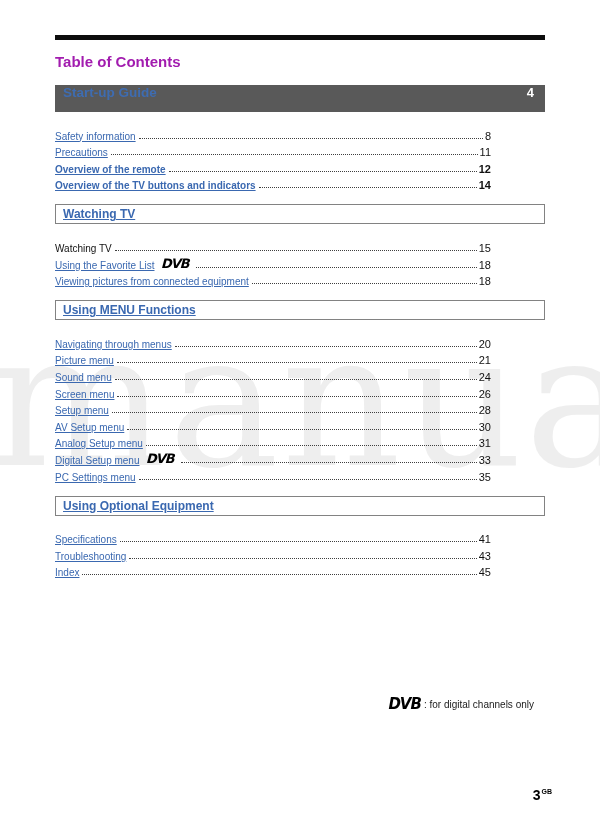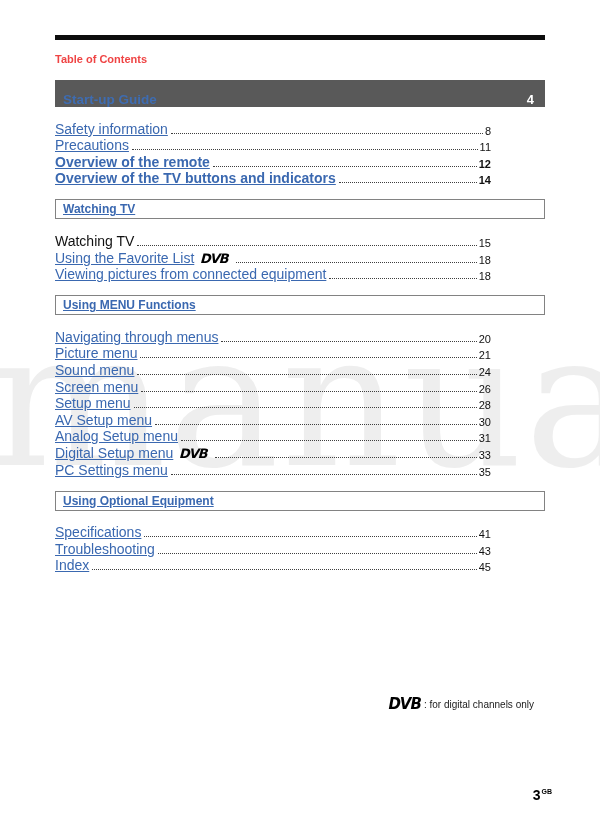--- a/index.html
+++ b/index.html
@@ -24,30 +24,30 @@
   }
   .content{
     position:relative;
     z-index:1;
     margin-left:55px;
     width:490px;
   }
   .top-rule{height:5px;background:#0d0d0d;margin-top:35px;}
   .page-title{
     margin:13px 0 0 0;
-    font-size:11px;
-    font-weight:bold;
-    color:#ef4444;
+    font-size:15px;
+    font-weight:bold;
+    color:#a21caf;
   }
   .banner{
     margin-top:15px;
     height:27px;
     background:#595959;
     display:flex;
-    align-items:flex-end;
+    align-items:flex-start;
     justify-content:space-between;
     padding:0 11px 0 8px;
     box-sizing:border-box;
   }
   .banner-label{
     font-size:13.5px;
     font-weight:bold;
     color:#3e6cb1;
     cursor:pointer;
   }
@@ -77,21 +77,21 @@
     margin:13px 0 9px 0;
     width:436px;
   }
   .entry{
     display:flex;
     align-items:flex-end;
     height:16.6px;
   }
   .entry-label{
     white-space:nowrap;
-    font-size:14px;
+    font-size:10px;
     cursor:pointer;
   }
   .entry-label.link{color:#3a68b0;text-decoration:underline;}
   .entry-label.link-bold{color:#3a68b0;text-decoration:underline;font-weight:bold;}
   .entry-label.plain{color:#111;text-decoration:none;}
   .leader{
     flex:1;
     border-bottom:1.5px dotted #3f3f3f;
     margin:0 2px 3px 3px;
     min-width:10px;

